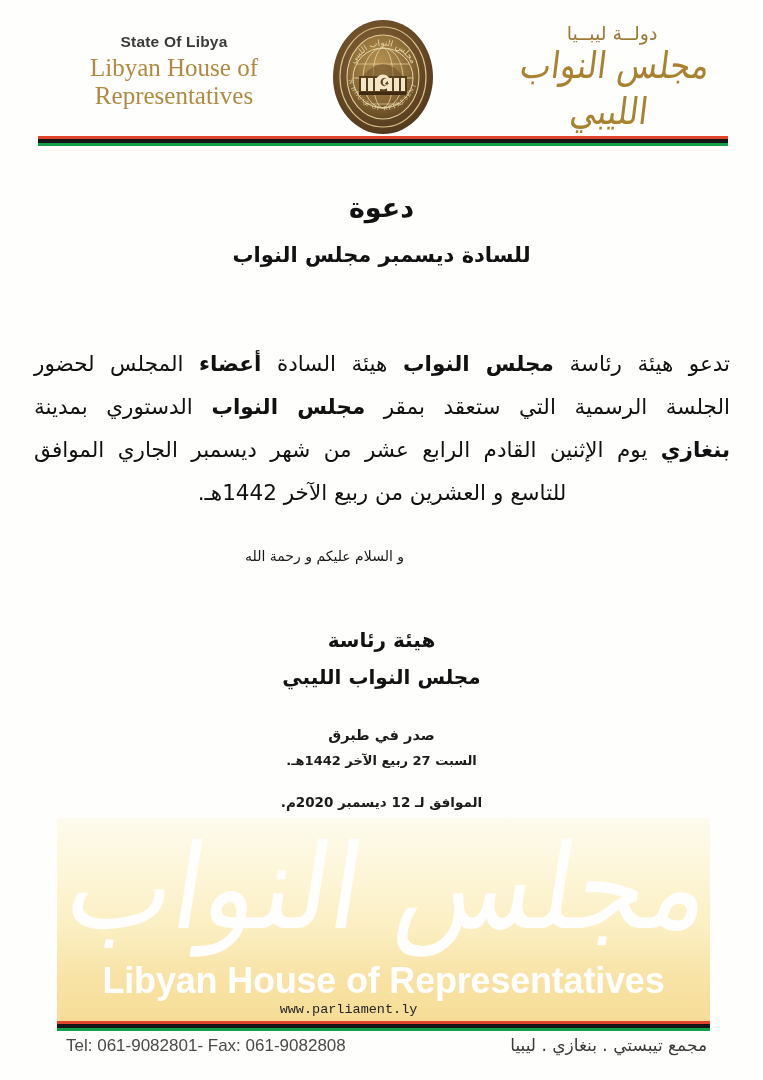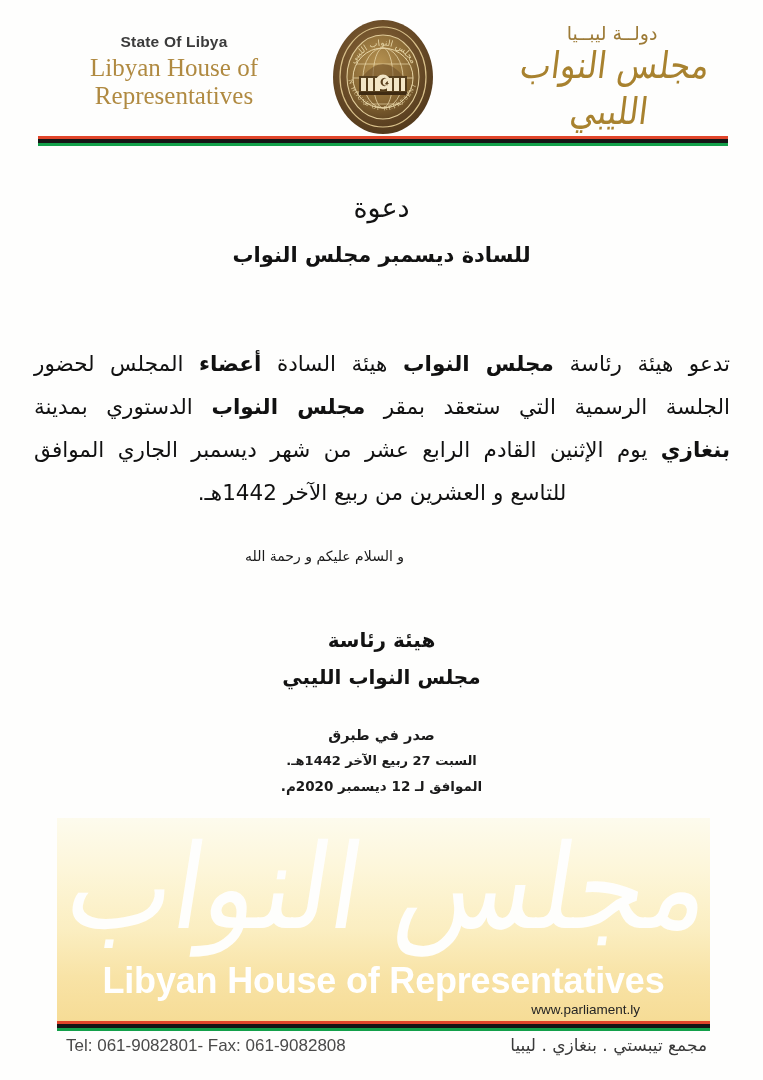--- a/index.html
+++ b/index.html
@@ -104,21 +104,21 @@
   
   .doc-title {
     position: absolute;
     left: 0; top: 192px;
     width: 763px;
     text-align: center;
     direction: rtl;
   }
   .doc-title .t-main {
     font-size: 27px;
-    font-weight: normal;
+    font-weight: bold;
     color: #121212;
     letter-spacing: 1px;
   }
   .doc-title .t-sub {
     font-size: 21px;
     font-weight: bold;
     color: #121212;
     margin-top: 20px;
   }
 
@@ -183,21 +183,21 @@
     font-weight: bold;
   }
   .issue-block .iss-hijri {
     font-size: 13px;
     font-weight: bold;
     margin-top: 10px;
   }
   .issue-block .iss-greg {
     font-size: 13.5px;
     font-weight: bold;
-    margin-top: 10px;
+    margin-top: 26px;
   }
 
   
   .banner {
     position: absolute;
     left: 57px;
     top: 818px;
     width: 653px;
     height: 203px;
     background: linear-gradient(180deg,
@@ -233,22 +233,22 @@
     font-weight: bold;
     font-size: 36px;
     color: #ffffff;
     letter-spacing: -0.2px;
   }
   .banner-url {
     position: absolute;
     left: 0;
     top: 184px;
     width: 583px;
-    text-align: right;
-    font-family: Liberation Sans, sans-serif;
+    text-align: center;
+    font-family: Liberation Mono, monospace;
     font-size: 13.5px;
     color: #242424;
   }
 
   
   .footer {
     position: absolute;
     left: 58px;
     top: 1036px;
     width: 653px;

